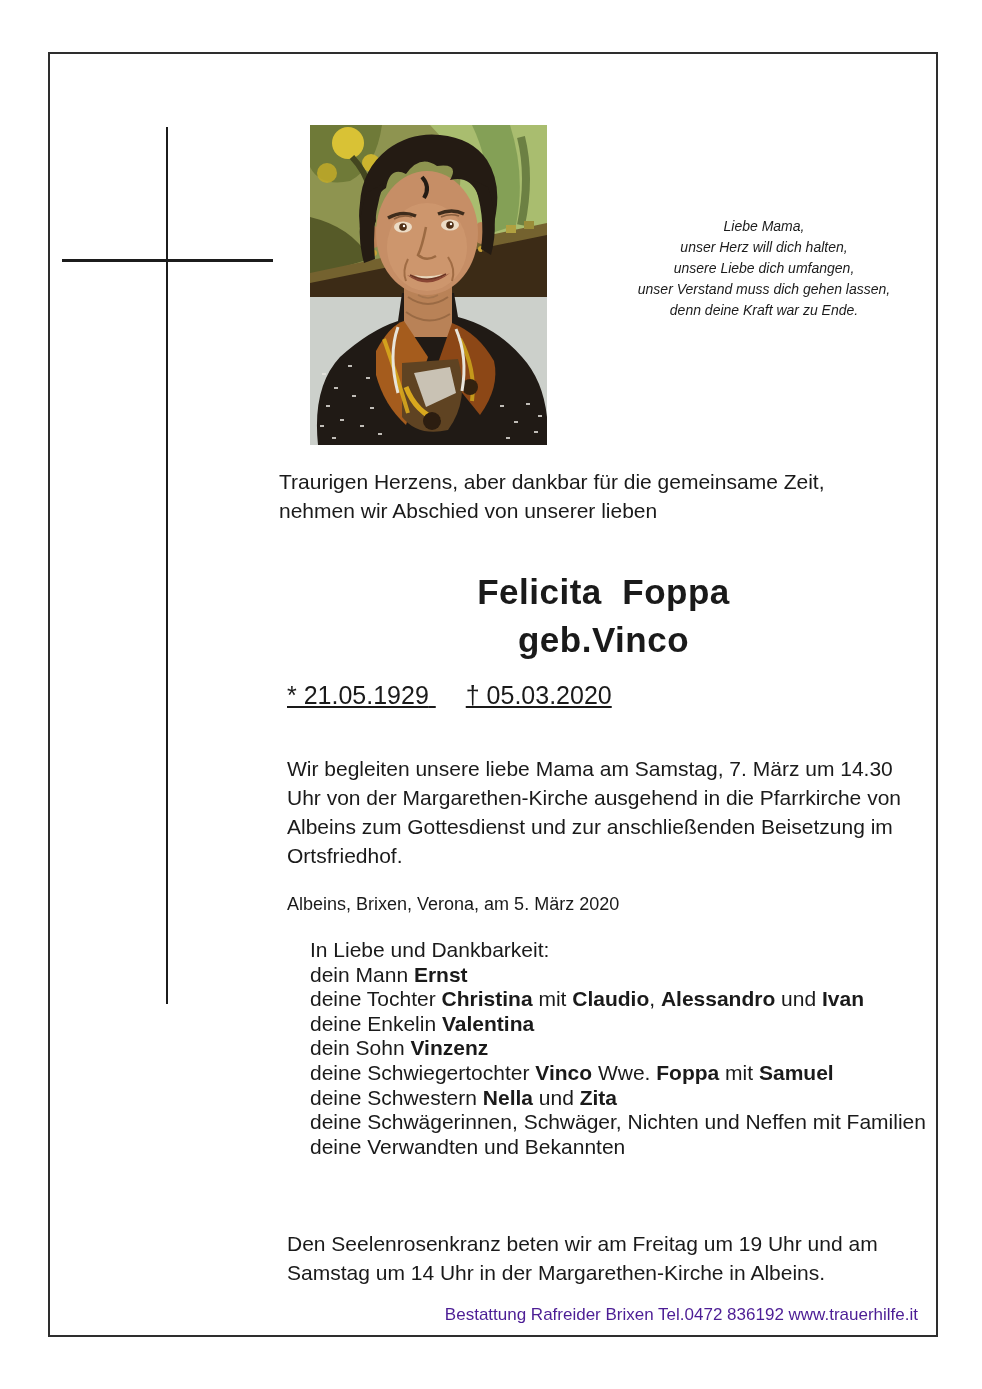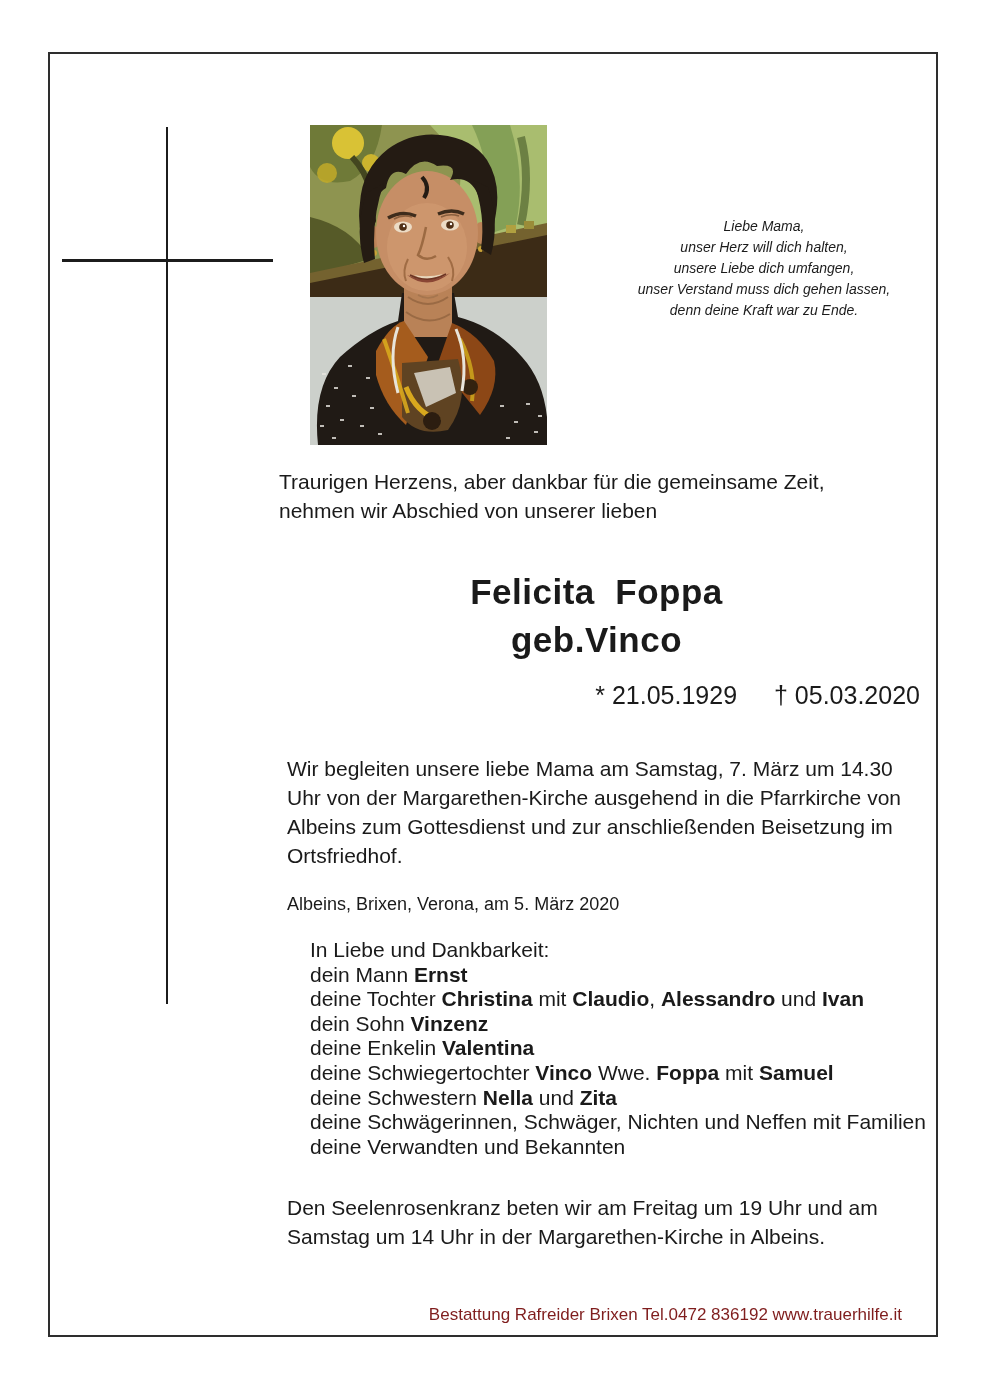--- a/index.html
+++ b/index.html
@@ -17,32 +17,32 @@
   
   .photo{position:absolute;left:310px;top:125px;width:237px;height:320px;}
   .photo svg{display:block;}
   
   .poem{
     position:absolute;left:584px;top:216px;width:360px;text-align:center;
     font-style:italic;font-size:14px;line-height:21px;color:#1b1b1b;
   }
   
   .intro{position:absolute;left:279px;top:467px;font-size:21px;line-height:29px;}
-  .nameblock{position:absolute;left:280px;top:568px;width:633px;text-align:center;}
+  .nameblock{position:absolute;left:287px;top:568px;width:633px;text-align:center;}
   .name,.maiden{font-size:35px;line-height:48px;font-weight:bold;white-space:pre;letter-spacing:.5px;}
-  .dates{position:absolute;left:287px;top:680px;width:633px;text-align:right;font-size:25px;line-height:30px;}
+  .dates{position:absolute;left:287px;top:680px;width:633px;text-align:left;font-size:25px;line-height:30px;text-decoration:underline;}
   .dates .death{margin-left:30px;}
   .funeral{position:absolute;left:287px;top:754px;font-size:21px;line-height:29px;}
   .dateline{position:absolute;left:287px;top:890px;font-size:18px;line-height:29px;}
   .mourners{position:absolute;left:287px;top:938px;font-size:21px;line-height:24.6px;margin-left:23px;}
   .mourners .b{font-weight:bold;}
-  .rosary{position:absolute;left:287px;top:1193px;font-size:21px;line-height:29px;}
+  .rosary{position:absolute;left:287px;top:1229px;font-size:21px;line-height:29px;}
   .footer{
-    position:absolute;right:80px;top:1304px;font-size:17px;line-height:22px;
-    text-align:left;color:#7f1d1d;
+    position:absolute;right:64px;top:1304px;font-size:17px;line-height:22px;
+    text-align:left;color:#4c1d95;
   }
 </style>
 </head>
 <body>
 
 <div>
 
   <div class="frame"></div>
 
   <div>
@@ -177,22 +177,22 @@
       <div class="line">Ortsfriedhof.</div>
     </div>
 
   <div class="dateline">Albeins, Brixen, Verona, am 5. März 2020</div>
 
   <div class="mourners">
     <div>In Liebe und Dankbarkeit:</div>
     <div>
         <div class="line"><span>dein Mann </span><span class="b">Ernst</span></div>
         <div class="line"><span>deine Tochter </span><span class="b">Christina</span><span> mit </span><span class="b">Claudio</span><span>, </span><span class="b">Alessandro</span><span> und </span><span class="b">Ivan</span></div>
+        <div class="line"><span>deine Enkelin </span><span class="b">Valentina</span></div>
         <div class="line"><span>dein Sohn </span><span class="b">Vinzenz</span></div>
-        <div class="line"><span>deine Enkelin </span><span class="b">Valentina</span></div>
         <div class="line"><span>deine Schwiegertochter </span><span class="b">Vinco</span><span> Wwe. </span><span class="b">Foppa</span><span> mit </span><span class="b">Samuel</span></div>
         <div class="line"><span>deine Schwestern </span><span class="b">Nella</span><span> und </span><span class="b">Zita</span></div>
         <div class="line"><span>deine Schwägerinnen, Schwäger, Nichten und Neffen mit Familien</span></div>
         <div class="line"><span>deine Verwandten und Bekannten</span></div>
       </div>
   </div>
 
   <div class="rosary">
       <div class="line">Den Seelenrosenkranz beten wir am Freitag um 19 Uhr und am</div>
       <div class="line">Samstag um 14 Uhr in der Margarethen-Kirche in Albeins.</div>

